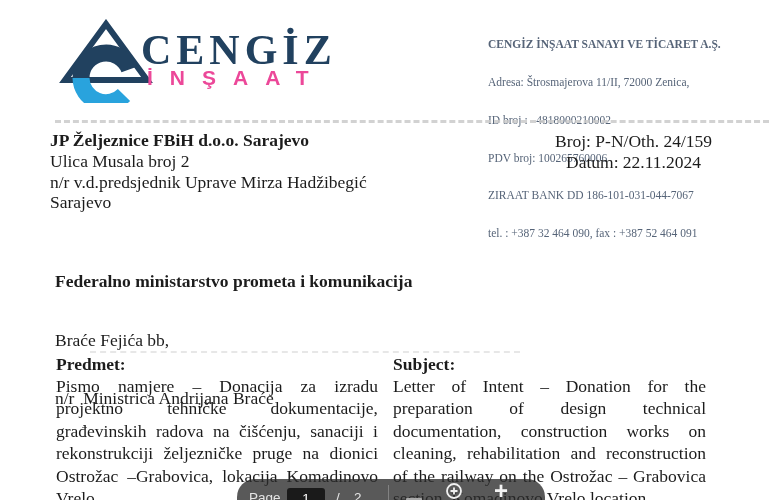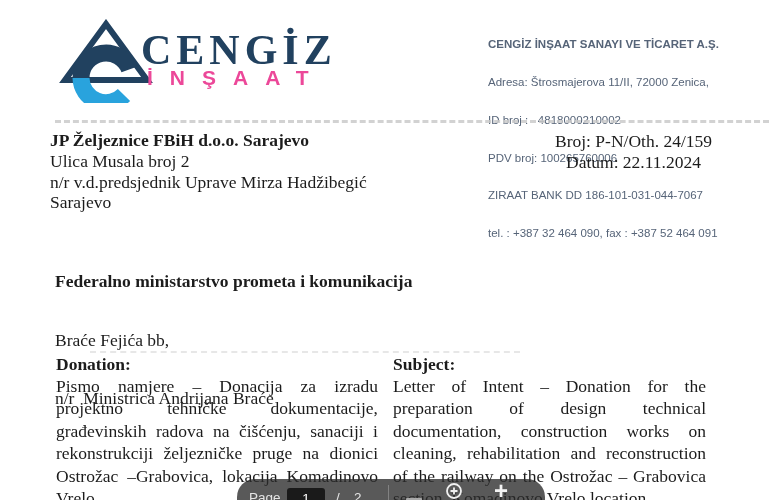--- a/index.html
+++ b/index.html
@@ -14,21 +14,21 @@
     font-family:"Liberation Serif",serif;font-weight:bold;
     font-size:42px;letter-spacing:5px;color:#21415f;
   }
   .sub-brand{
     position:absolute;left:147px;top:66px;
     font-family:"Liberation Sans",sans-serif;font-weight:bold;
     font-size:21px;letter-spacing:17px;color:#ec4899;
   }
   .company-info{
     position:absolute;left:488px;top:13px;width:280px;
-    font-family:Liberation Sans, sans-serif;font-size:11.5px;
+    font-family:Liberation Serif, serif;font-size:11.5px;
     line-height:12.6px;color:#566478;white-space:pre;
   }
   .ci-bold{font-weight:bold;}
   
   .ghost-rule{
     position:absolute;left:55px;right:4px;top:120px;
     border-top:3px dashed #cbcbcb;opacity:.85;
   }
   .ghost-rule-2{
     position:absolute;left:90px;width:430px;top:351px;
@@ -122,21 +122,21 @@
     <div>Datum: 22.11.2024</div>
   </div>
 
   <div class="recipient-secondary">
     <div class="name-line">Federalno ministarstvo prometa i komunikacija</div>
     <div>Braće Fejića bb,</div>
     <div>n/r  Ministrica Andrijana Braće</div>
   </div>
 
   <div class="subject-col col-bs">
-    <div class="subject-heading">Donation:</div>
+    <div class="subject-heading">Predmet:</div>
     <p class="subject-body">Pismo namjere – Donacija za izradu projektno tehničke dokumentacije, građevinskih radova na čišćenju, sanaciji i rekonstrukciji željezničke pruge na dionici Ostrožac –Grabovica, lokacija Komadinovo Vrelo</p>
   </div>
   <div class="subject-col col-en">
     <div class="subject-heading">Subject:</div>
     <p class="subject-body">Letter of Intent – Donation for the preparation of design technical documentation, construction works on cleaning, rehabilitation and reconstruction of the railway on the Ostrožac – Grabovica section, Komadinovo Vrelo location</p>
   </div>
 
   <div class="toolbar">
     <span class="tb-page-label">Page</span>
     <span class="tb-page-box">1</span>

